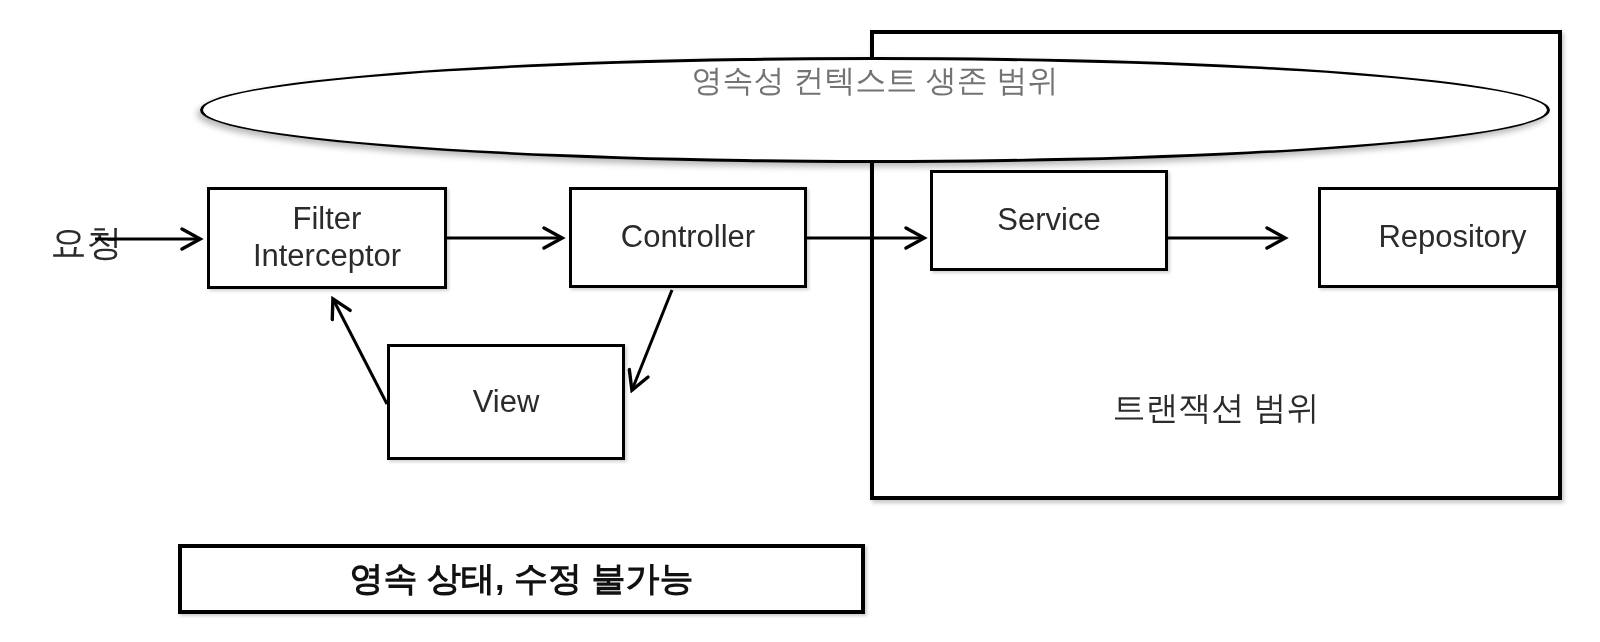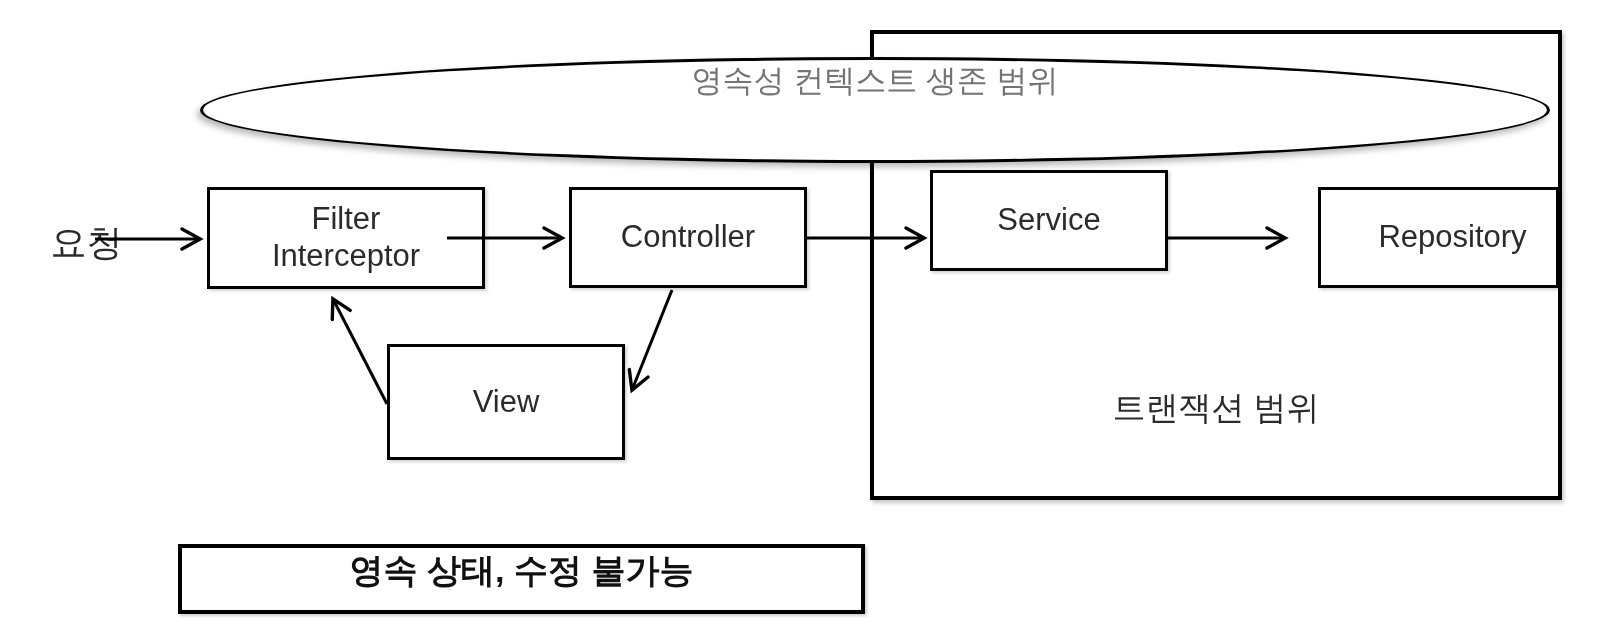--- a/index.html
+++ b/index.html
@@ -24,32 +24,32 @@
     position:absolute; left:0; right:0; top:352px; text-align:center;
     font-size:33px; color:#2b2b2b;
   }
   .scope-ellipse {
     position:absolute; left:200px; top:57px; width:1350px; height:106px;
     background:#ffffff; border:3px solid #000000; border-radius:50%;
     display:flex; align-items:flex-start; justify-content:center;
     font-size:31px; color:#737373;
     box-shadow:-3px 4px 6px rgba(0,0,0,0.28);
   }
-  .filter-box     { left:207px;  top:187px; width:278px; height:102px; }
+  .filter-box     { left:207px;  top:187px; width:240px; height:102px; }
   .controller-box { left:569px;  top:187px; width:238px; height:101px; }
   .service-box    { left:930px;  top:170px; width:238px; height:101px; }
   .repository-box { left:1318px; top:187px; width:241px; height:101px;padding-left:28px; }
   .view-box       { left:387px;  top:344px; width:238px; height:116px; }
   .request-label {
     position:absolute; left:12px; top:219px; width:85px;
     font-size:36px; color:#2b2b2b; text-align:center;margin-left:32px;
   }
   .legend-box {
     position:absolute; background:#ffffff; border:4px solid #000000;
-    display:flex; justify-content:center;
+    display:flex; align-items:center; justify-content:center;
     font-size:34px; font-weight:bold; color:#111111;
     box-shadow:2px 2px 3px rgba(0,0,0,0.2);
   }
   .legend-left  { left:178px; top:544px; width:687px; height:70px; }
   .legend-right { left:881px; top:545px; width:681px; height:69px; }
   .arrow-layer { position:absolute; left:0; top:0; pointer-events:none; }
   .arrow-layer line { stroke:#000000; stroke-width:3; }
 </style>
 </head>
 <body>

